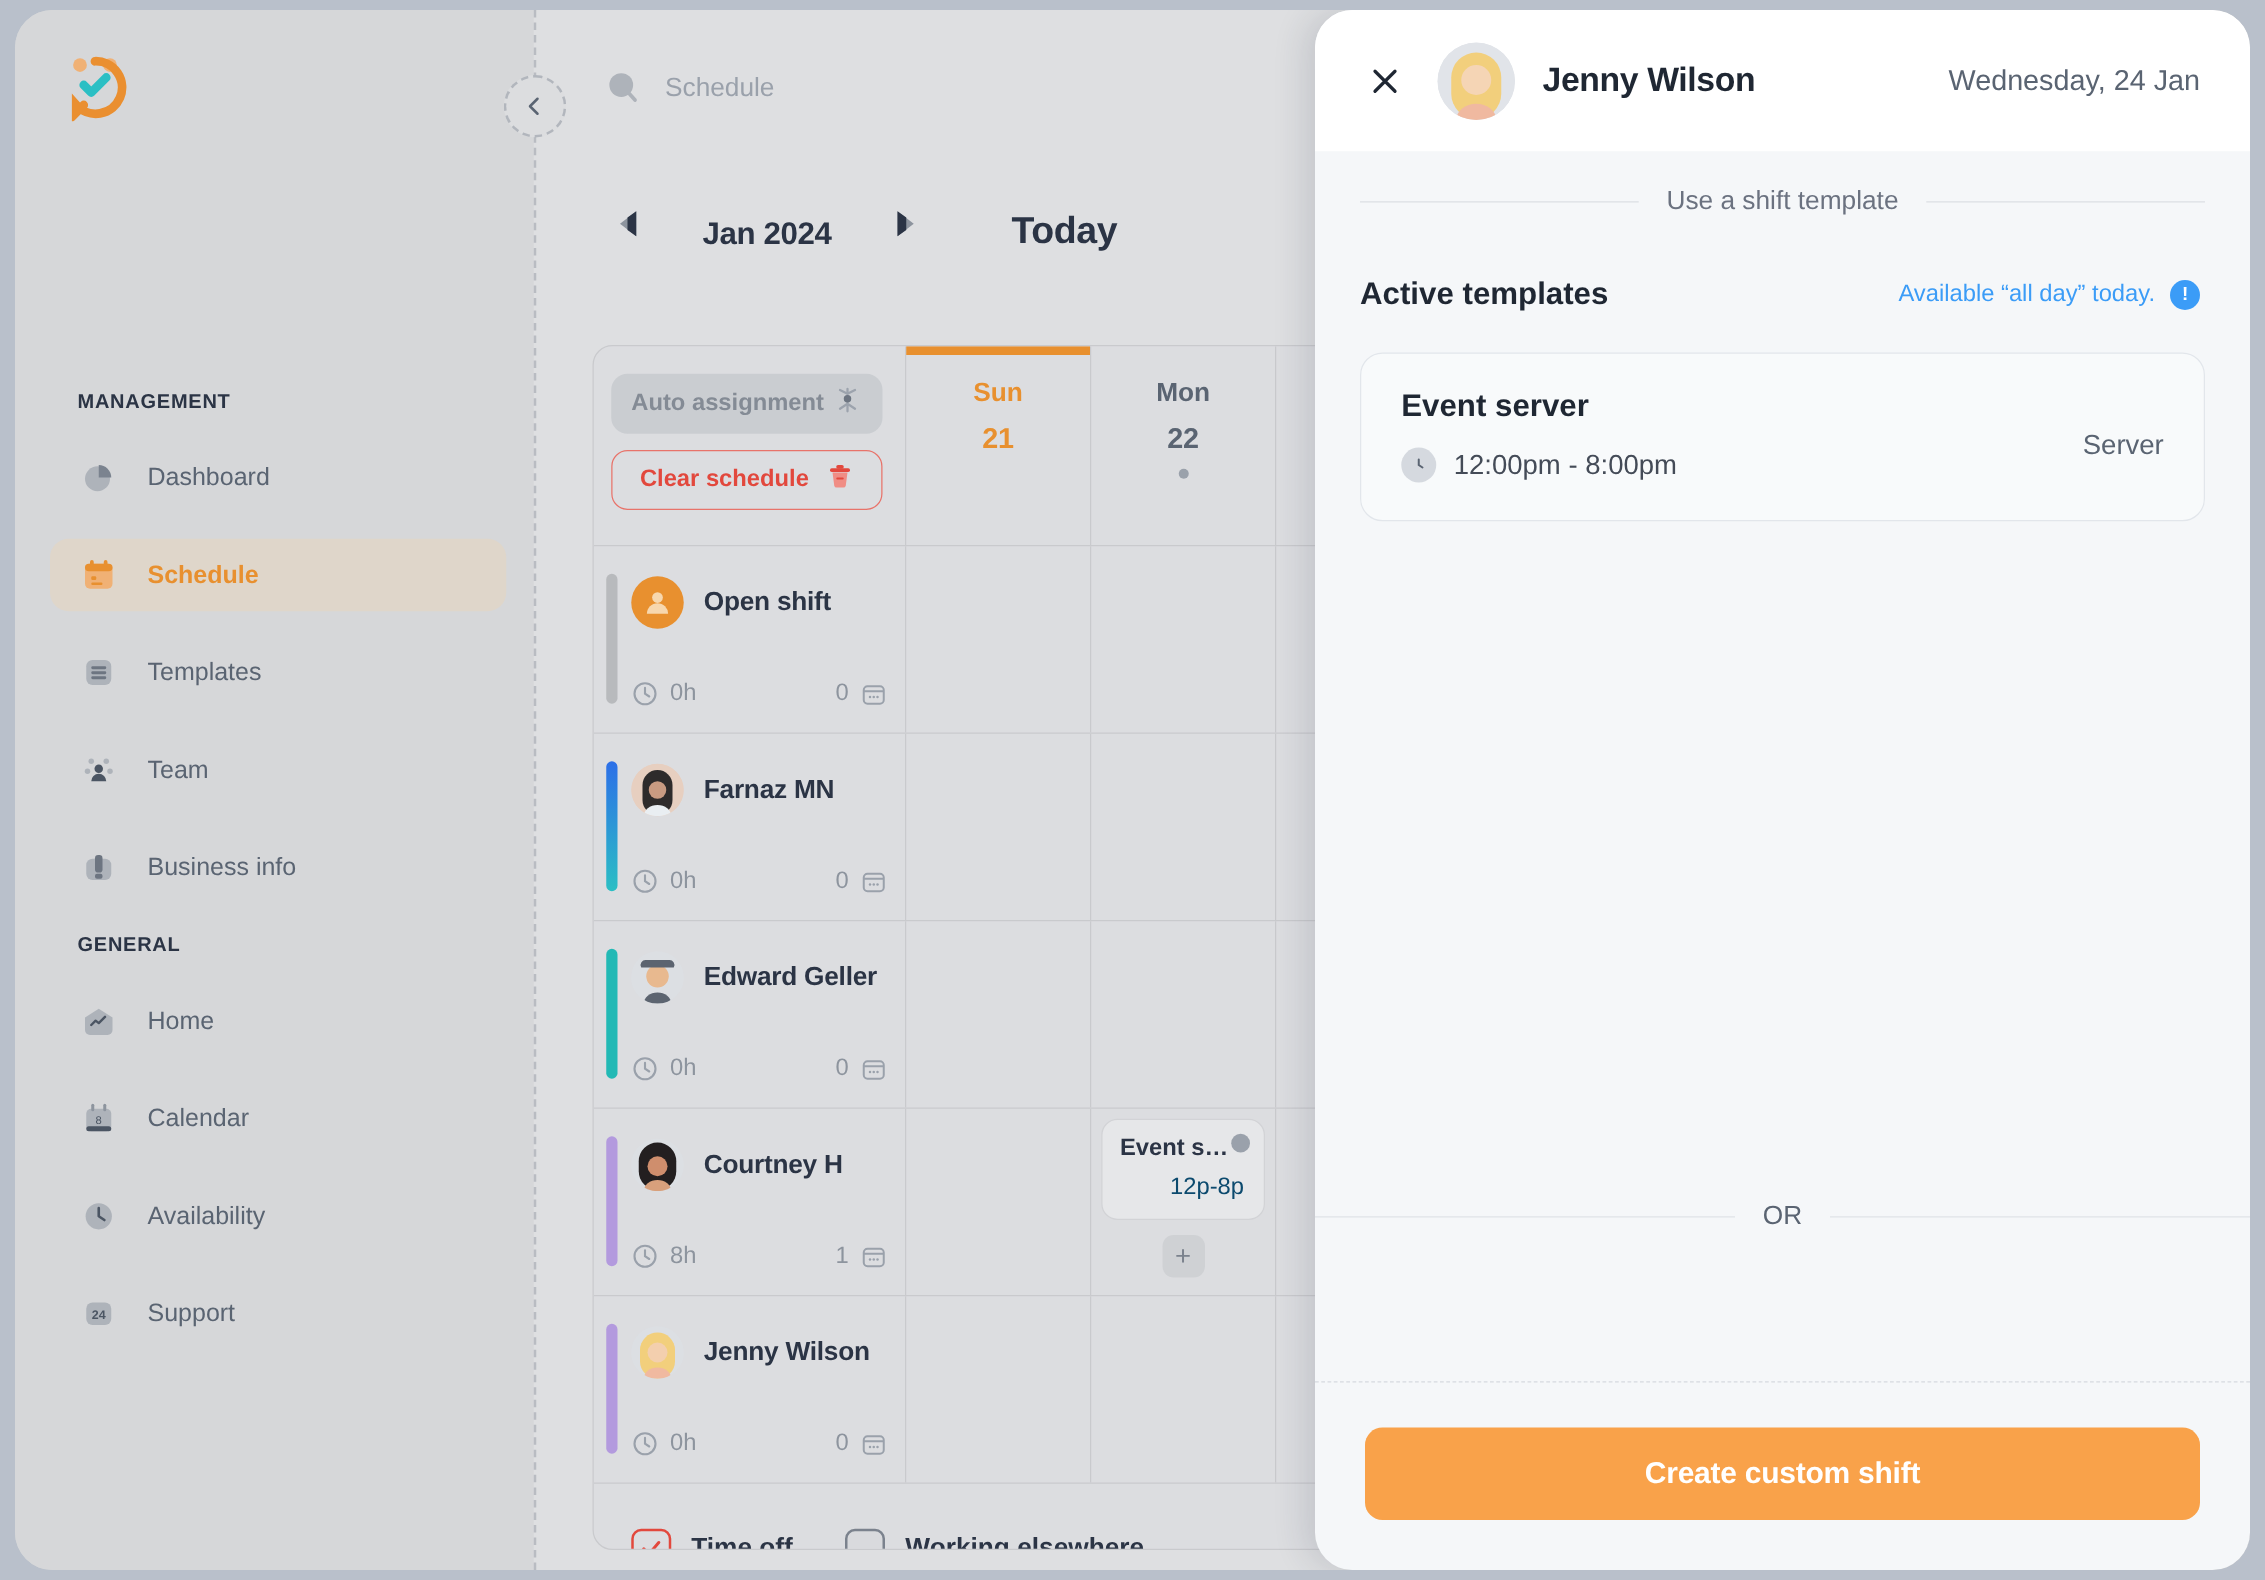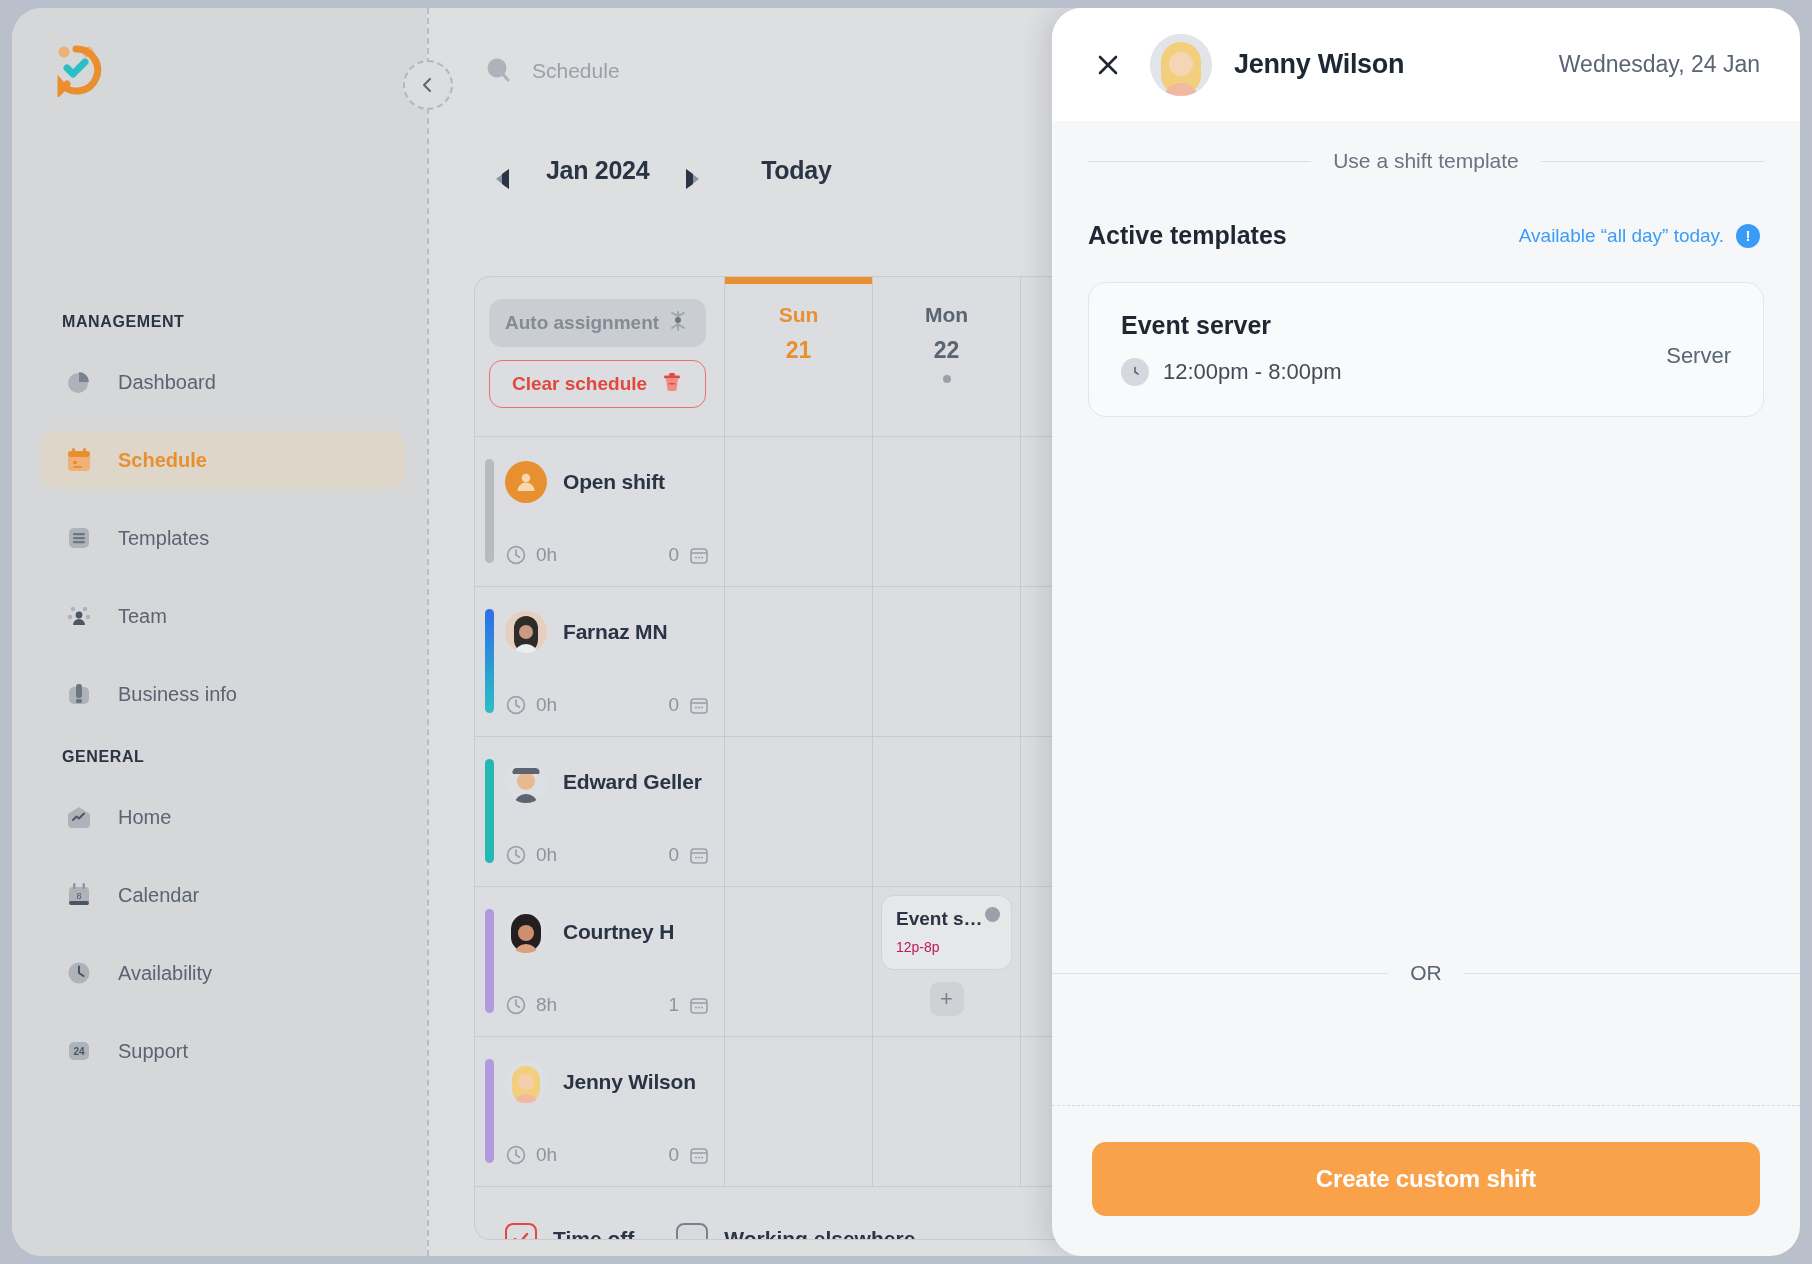--- a/index.html
+++ b/index.html
@@ -97,33 +97,33 @@
   }
   .search-row {
     position: absolute; left: 53px; top: 46px;
     display: flex; align-items: center;
   }
   .search-ico { width: 34px; height: 34px; flex: 0 0 auto; }
   .search-ph { margin-left: 16px; font-size: 21px; color: #9aa1ab; }
 
   .date-row {
     position: absolute; left: 53px; top: 148px;
-    display: flex; align-items: flex-start; gap: 0;
+    display: flex; align-items: flex-end; gap: 16px;
   }
   .arrow-btn {
     width: 46px; height: 46px;
     display: flex; align-items: center; justify-content: center;
     cursor: pointer;
   }
   .month-label {
     font-size: 25px; font-weight: bold; color: #2b3445;
     margin: 0 18px; letter-spacing: -.3px;
   }
   .today-btn {
-    margin-left: 48px; font-size: 25px; font-weight: bold; color: #2b3445;
+    margin-left: 48px; font-size: 30px; font-weight: bold; color: #2b3445;
     cursor: pointer; letter-spacing: -.3px;
   }
   .week-btn {
     position: absolute; left: 990px; top: 150px;
     height: 62px; padding: 0 28px;
     border-radius: 16px; background: #e9eaec;
     display: flex; align-items: center;
     font-size: 24px; font-weight: bold; color: #2b3445;
   }
 
@@ -214,21 +214,21 @@
     padding: 8px;
   }
   .shift-chip {
     background: #e6e7e9;
     border: 1px solid #d2d3d6;
     border-radius: 13px;
     padding: 12px 14px 14px;
     position: relative;
   }
   .chip-title { font-size: 19px; font-weight: bold; color: #2b3445; }
-  .chip-time { font-size: 14px; color: #be185d; margin-top: 9px; }
+  .chip-time { font-size: 19px; color: #0c4a6e; margin-top: 9px; margin-left: 40px; }
   .chip-dot {
     position: absolute; right: 11px; top: 11px;
     width: 15px; height: 15px; border-radius: 50%;
     background: #9aa1ab;
   }
   .add-btn {
     width: 34px; height: 34px; border-radius: 9px;
     background: #cfd1d4; color: #7b828d;
     display: flex; align-items: center; justify-content: center;
     font-size: 22px; margin: 12px auto 0;

